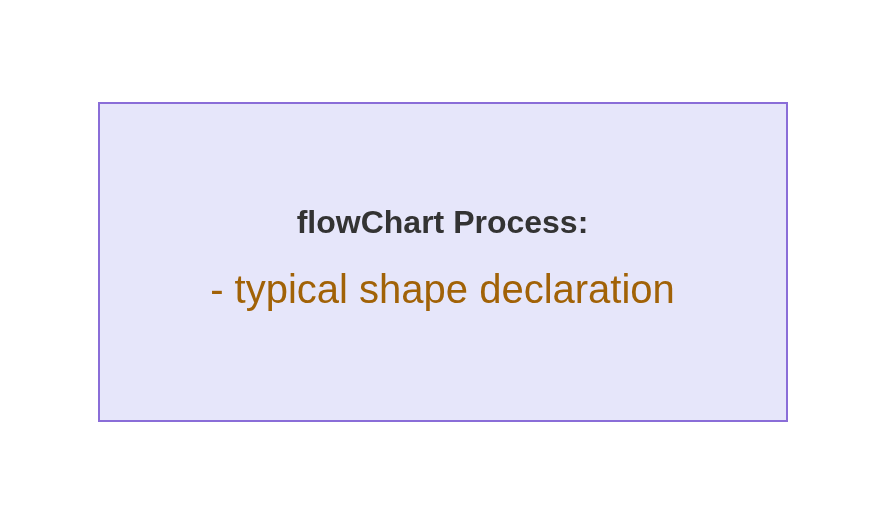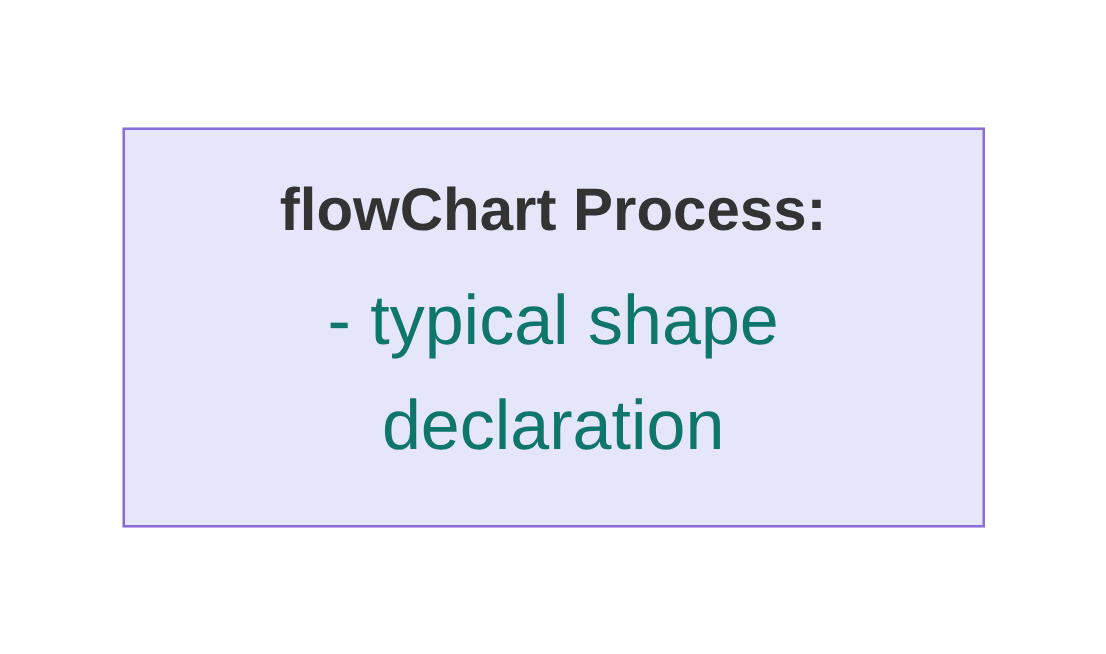--- a/index.html
+++ b/index.html
@@ -22,28 +22,28 @@
       width: 690px;
       height: 320px;
       display: flex;
       flex-direction: column;
       align-items: center;
       justify-content: center;
       padding: 30px;
     }
     .process-title {
       font-weight: bold;
-      font-size: 48px;
+      font-size: 32px;
       color: #333333;
       margin-bottom: 18px;
       text-align: center;
     }
     .process-line {
-      font-size: 56px;
-      color: #0f766e;
+      font-size: 40px;
+      color: #a16207;
       text-align: center;
       line-height: 1.5;
     }
     .italic {
       font-style: italic;
     }
   </style>
 </head>
 <body>
 

